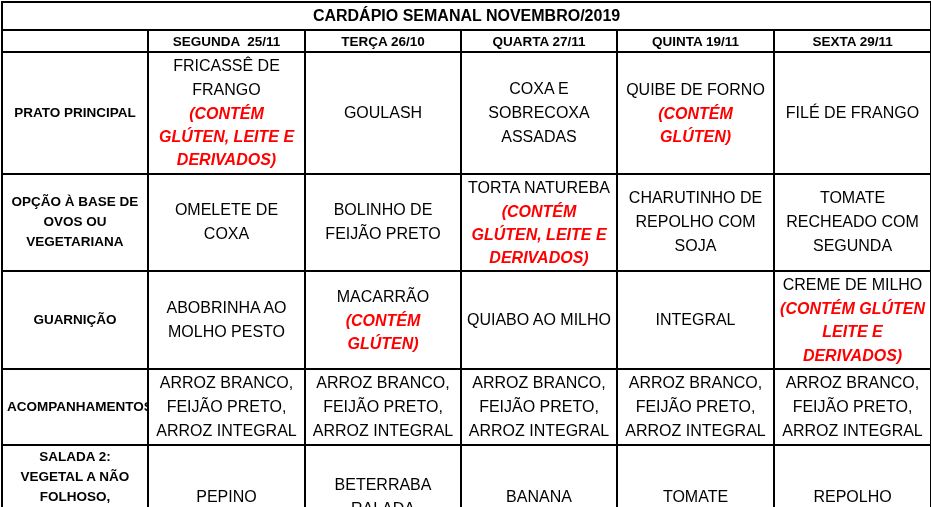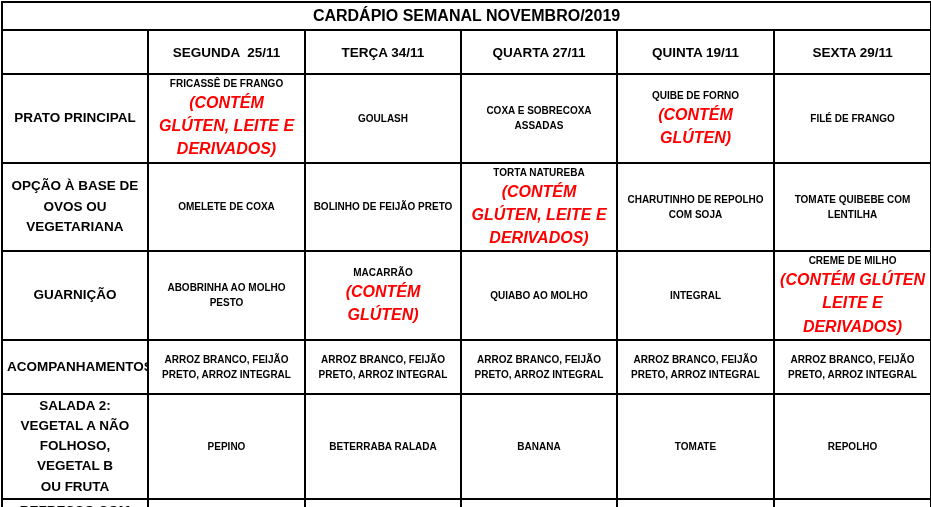--- a/index.html
+++ b/index.html
@@ -29,35 +29,35 @@
     font-weight: bold;
     white-space: pre-wrap;
   }
   .row-label {
     font-size: 13.5px;
     font-weight: bold;
     white-space: pre-line;
     line-height: 1.5;
   }
   .dish {
-    font-size: 10px;
-    font-weight: bold;
+    font-size: 16px;
+    font-weight: normal;
     line-height: 1.5;
   }
   .allergen {
     font-size: 16px;
     font-weight: bold;
     font-style: italic;
     color: var(--color-allergen, #FF0000);
     line-height: 1.45;
   }
   .allergen:empty { display: none; }
   
   .tr-title  { height: 28px; }
-  .tr-head   { height: 44px; }
+  .tr-head   { height: 22px; }
   .tr-r0     { height: 65px; }
   .tr-r1     { height: 61px; }
   .tr-r2     { height: 56px; }
   .tr-r3     { height: 54px; }
   .tr-r4     { height: 42px; }
   .tr-r5     { height: 73px; }
   .tr-r6     { height: 41px; }
 </style>
 </head>
 <body>
@@ -71,21 +71,21 @@
     <col style="width:157px">
     <col style="width:157px">
   </colgroup>
   <thead>
     <tr class="tr-title">
       <th colspan="6">CARDÁPIO SEMANAL NOVEMBRO/2019</th>
     </tr>
     <tr class="tr-head">
       <th class="day-header"></th>
       <th class="day-header">SEGUNDA  25/11</th>
-      <th class="day-header">TERÇA 34/11</th>
+      <th class="day-header">TERÇA 26/10</th>
       <th class="day-header">QUARTA 27/11</th>
       <th class="day-header">QUINTA 19/11</th>
       <th class="day-header">SEXTA 29/11</th>
     </tr>
   </thead>
   <tbody>
     <tr class="tr-r0">
       <td class="row-label">PRATO PRINCIPAL</td>
       <td>
         <div class="dish">FRICASSÊ DE FRANGO</div>
@@ -116,34 +116,34 @@
         <div class="dish">BOLINHO DE FEIJÃO PRETO</div>
       </td>
       <td>
         <div class="dish">TORTA NATUREBA</div>
         <div class="allergen">(CONTÉM GLÚTEN, LEITE E DERIVADOS)</div>
       </td>
       <td>
         <div class="dish">CHARUTINHO DE REPOLHO COM SOJA</div>
       </td>
       <td>
-        <div class="dish">TOMATE QUIBEBE COM LENTILHA</div>
+        <div class="dish">TOMATE RECHEADO COM SEGUNDA</div>
       </td>
     </tr>
     <tr class="tr-r2">
       <td class="row-label">GUARNIÇÃO</td>
       <td>
         <div class="dish">ABOBRINHA AO MOLHO PESTO</div>
       </td>
       <td>
         <div class="dish">MACARRÃO</div>
         <div class="allergen">(CONTÉM GLÚTEN)</div>
       </td>
       <td>
-        <div class="dish">QUIABO AO MOLHO</div>
+        <div class="dish">QUIABO AO MILHO</div>
       </td>
       <td>
         <div class="dish">INTEGRAL</div>
       </td>
       <td>
         <div class="dish">CREME DE MILHO</div>
         <div class="allergen">(CONTÉM GLÚTEN LEITE E DERIVADOS)</div>
       </td>
     </tr>
     <tr class="tr-r3">

